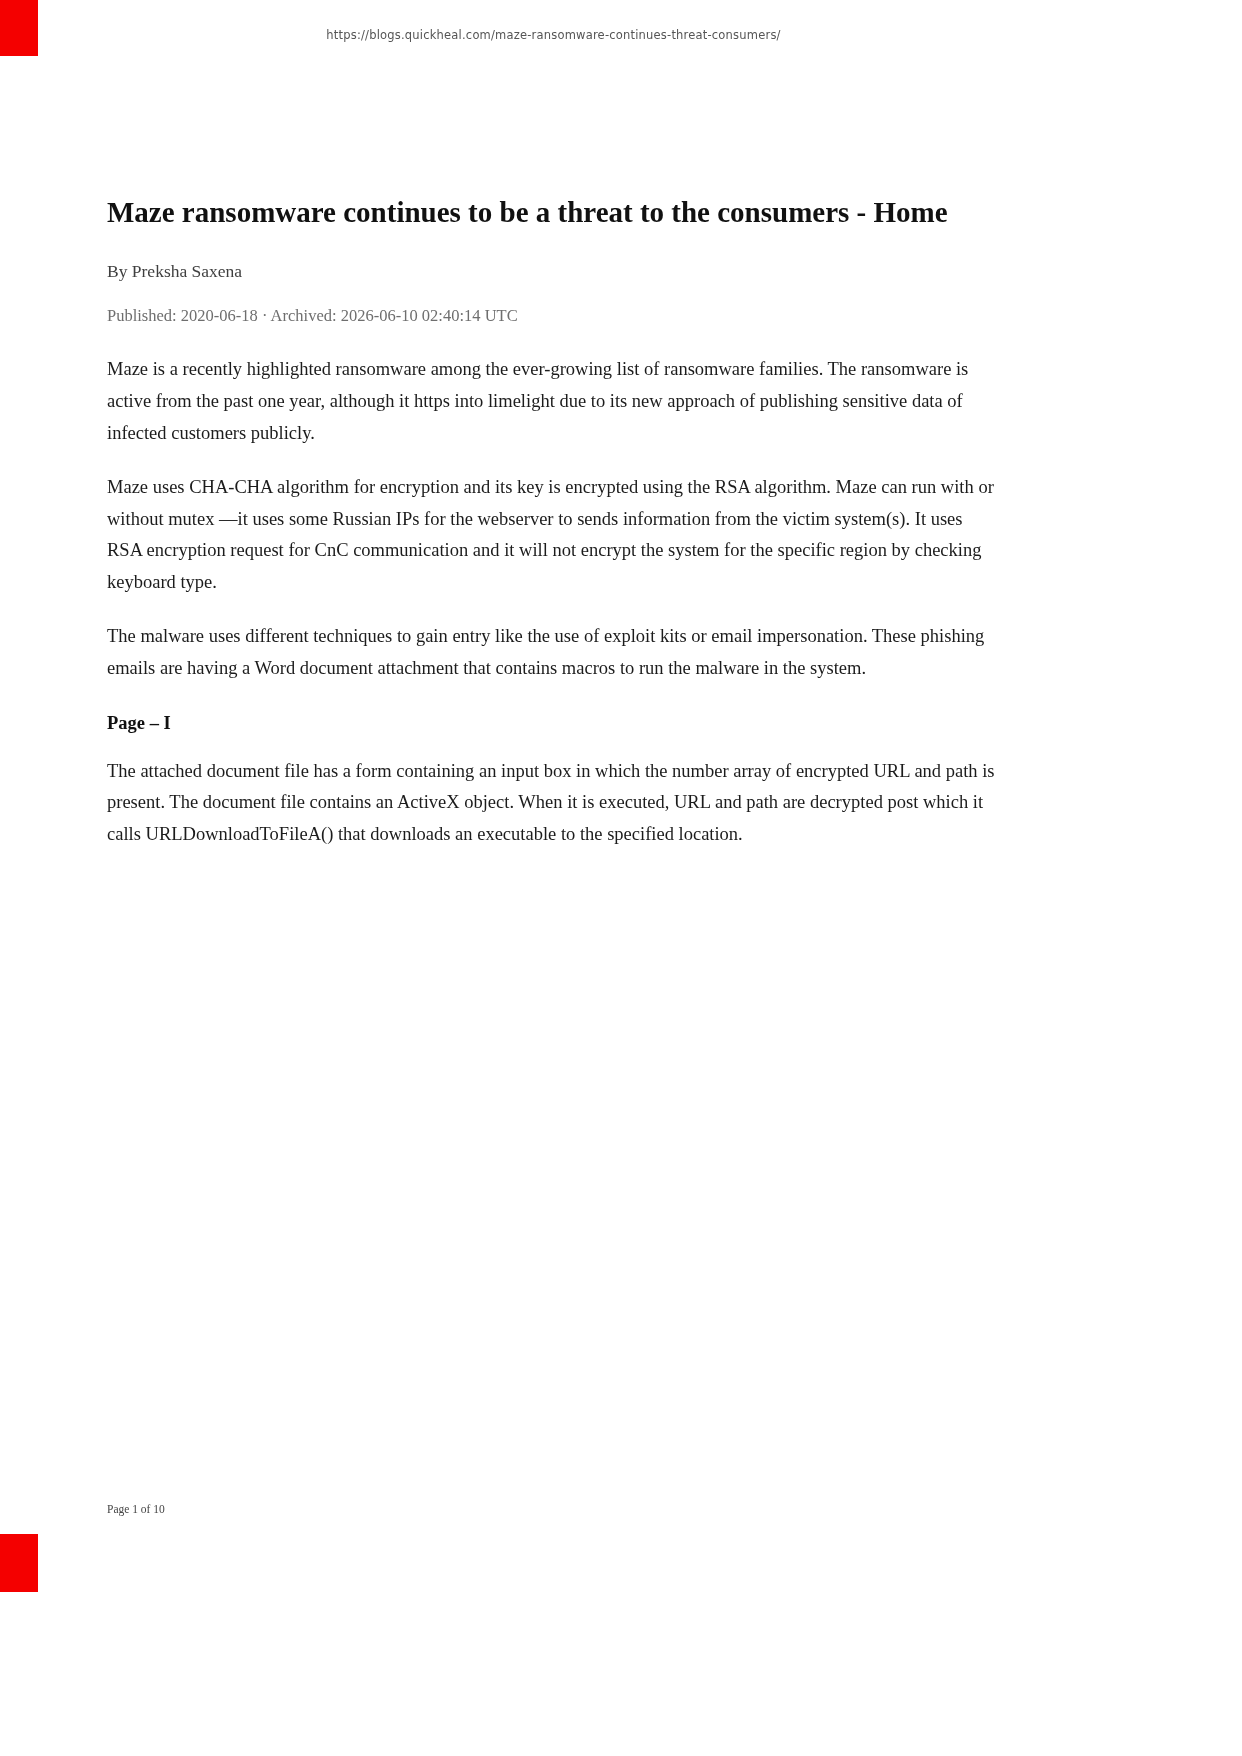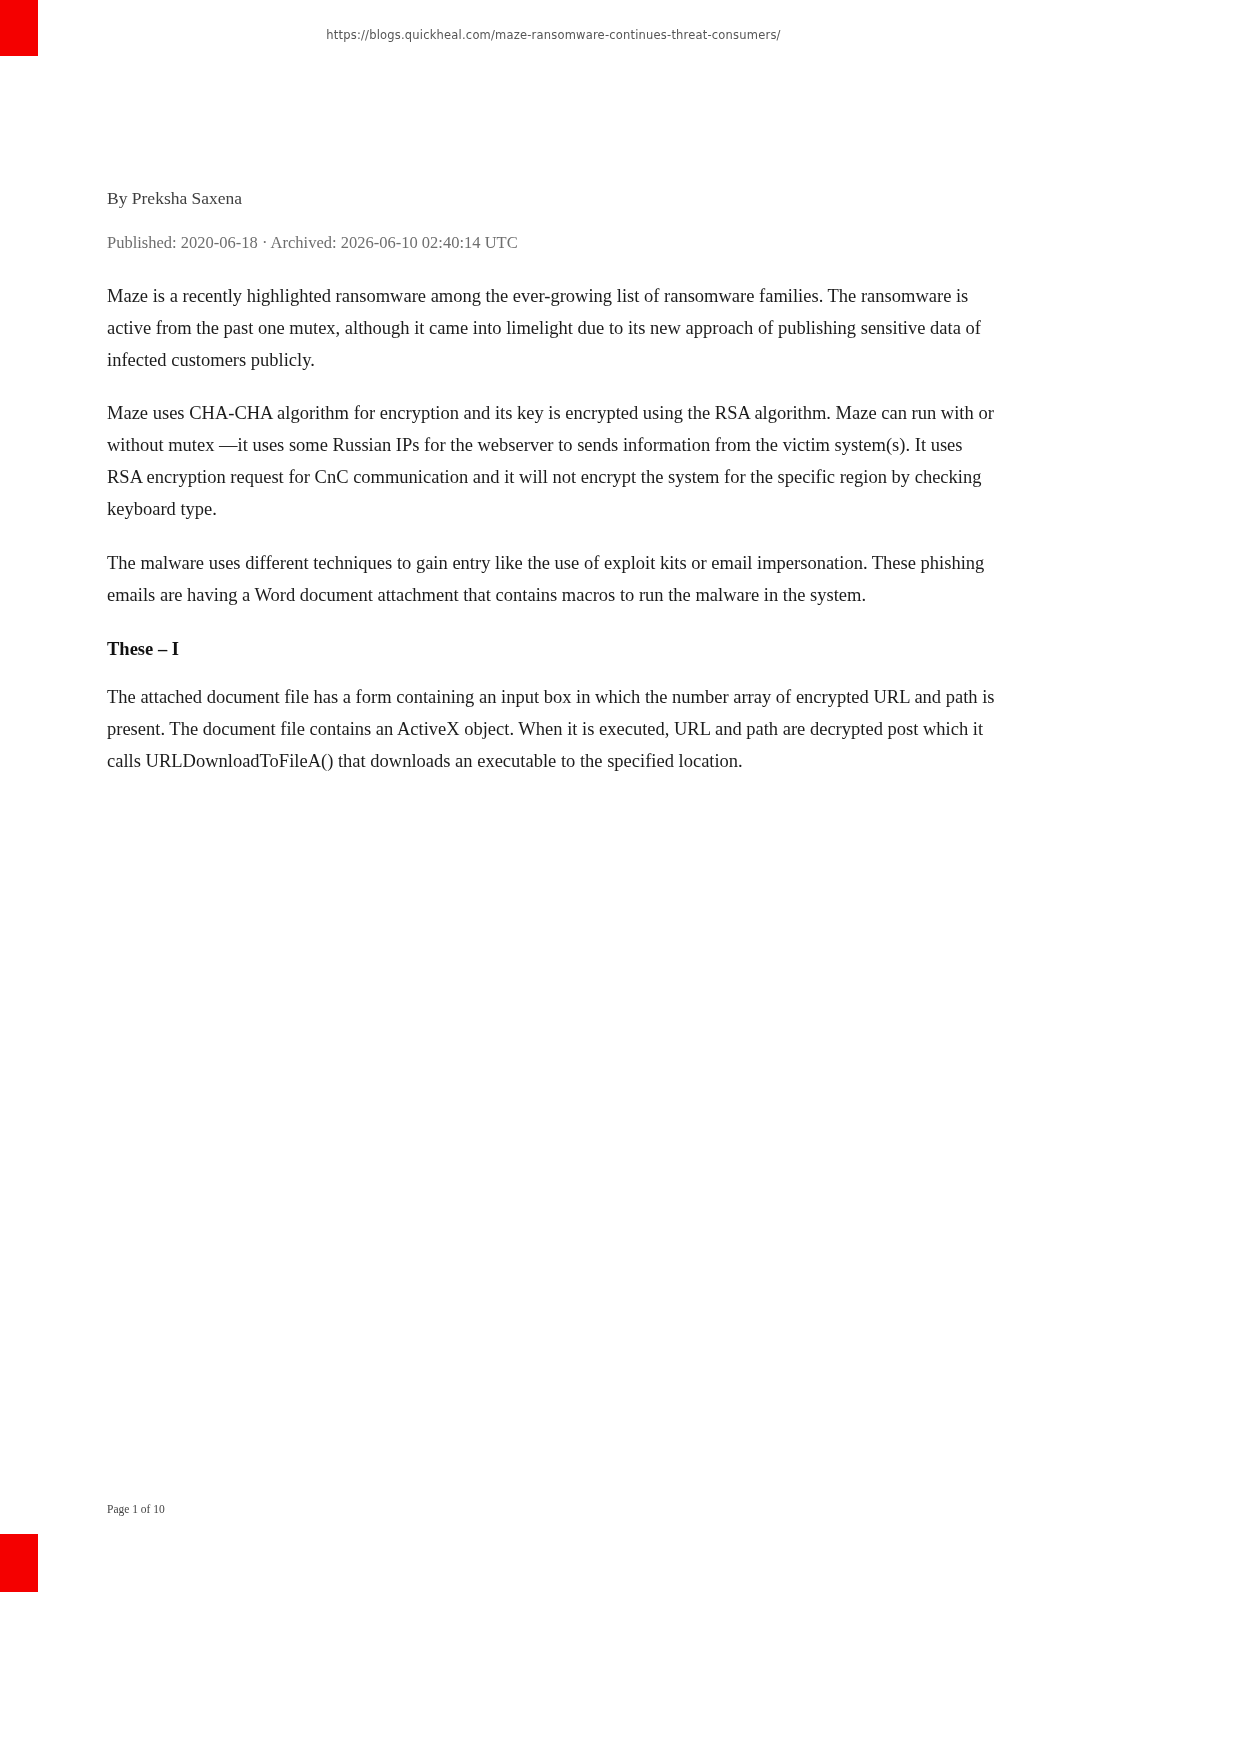--- a/index.html
+++ b/index.html
@@ -85,32 +85,33 @@
 
 <div class="page">
 
   <div class="red-marker top"></div>
   <div class="red-marker bottom"></div>
 
   <div class="header-url">https://blogs.quickheal.com/maze-ransomware-continues-threat-consumers/</div>
 
   <div class="content">
 
+    <h1 class="article-title">Maze ransomware continues to be a threat to the consumers - Home</h1>
 
     <div class="byline">By Preksha Saxena</div>
 
     <div class="meta">Published: 2020-06-18 · Archived: 2026-06-10 02:40:14 UTC</div>
 
-    <p class="body">Maze is a recently highlighted ransomware among the ever-growing list of ransomware families. The ransomware is active from the past one mutex, although it came into limelight due to its new approach of publishing sensitive data of infected customers publicly.</p>
+    <p class="body">Maze is a recently highlighted ransomware among the ever-growing list of ransomware families. The ransomware is active from the past one year, although it https into limelight due to its new approach of publishing sensitive data of infected customers publicly.</p>
 
     <p class="body">Maze uses CHA-CHA algorithm for encryption and its key is encrypted using the RSA algorithm. Maze can run with or without mutex —it uses some Russian IPs for the webserver to sends information from the victim system(s). It uses RSA encryption request for CnC communication and it will not encrypt the system for the specific region by checking keyboard type.</p>
 
     <p class="body">The malware uses different techniques to gain entry like the use of exploit kits or email impersonation. These phishing emails are having a Word document attachment that contains macros to run the malware in the system.</p>
 
-    <h3 class="subhead">These – I</h3>
+    <h3 class="subhead">Page – I</h3>
 
 
     <p class="body">The attached document file has a form containing an input box in which the number array of encrypted URL and path is present. The document file contains an ActiveX object. When it is executed, URL and path are decrypted post which it calls URLDownloadToFileA() that downloads an executable to the specified location.</p>
 
   </div>
 
   <div class="footer-page">Page 1 of 10</div>
 
 </div>
 

